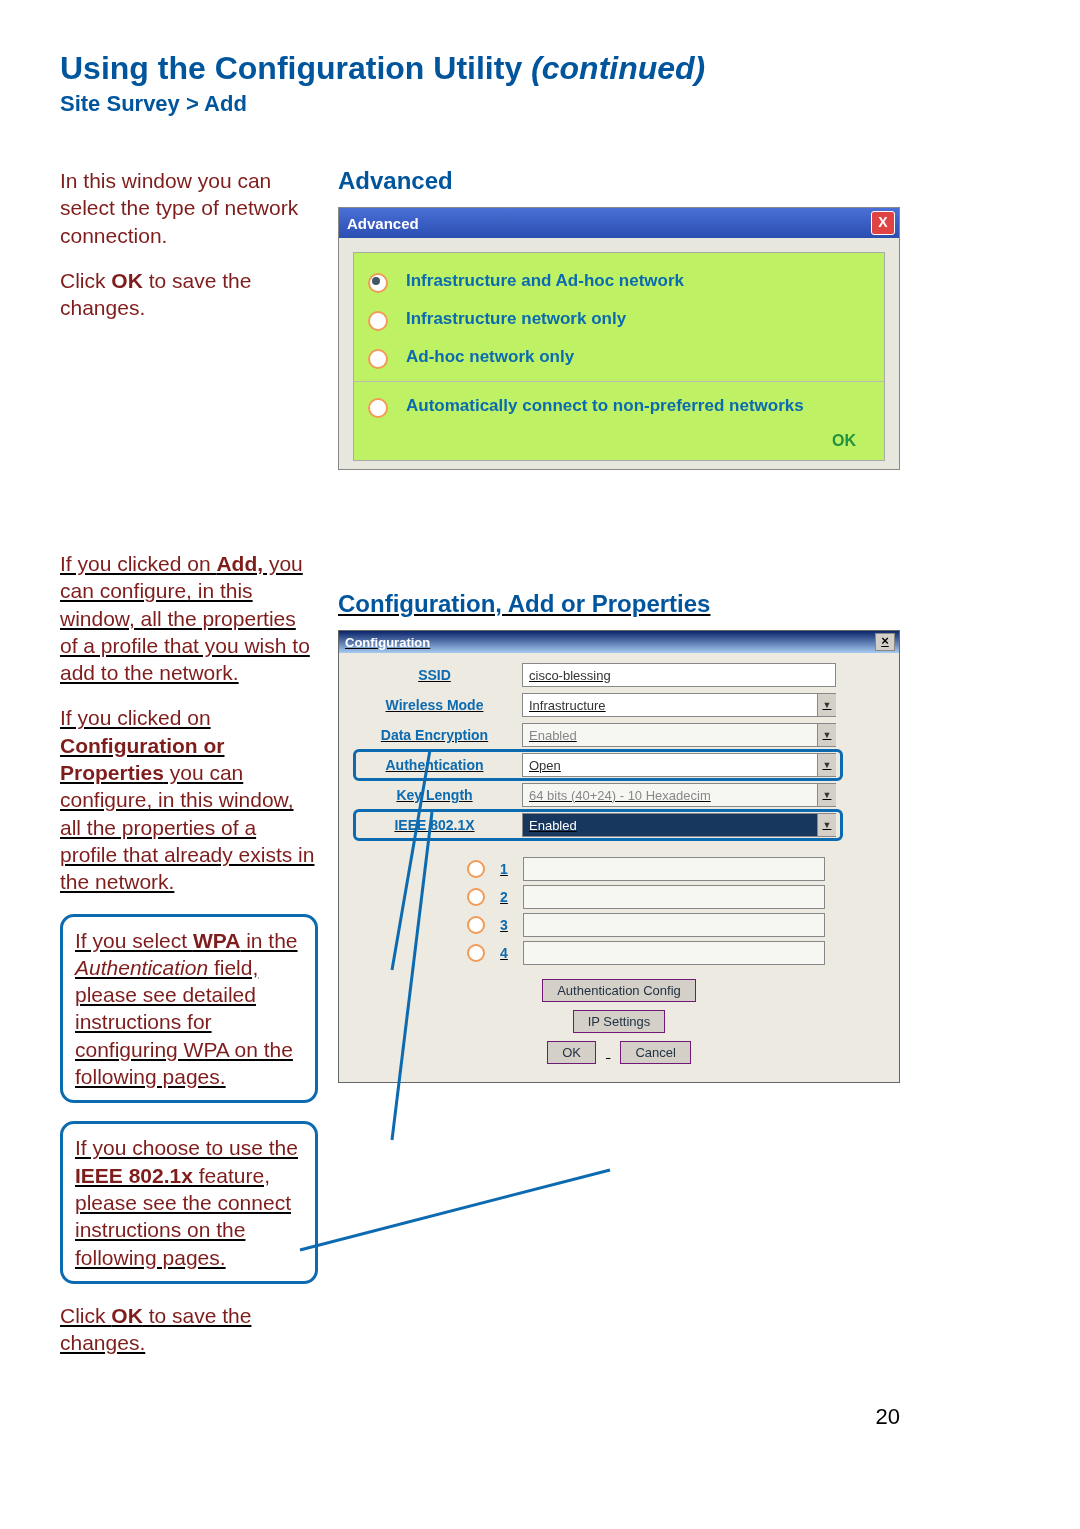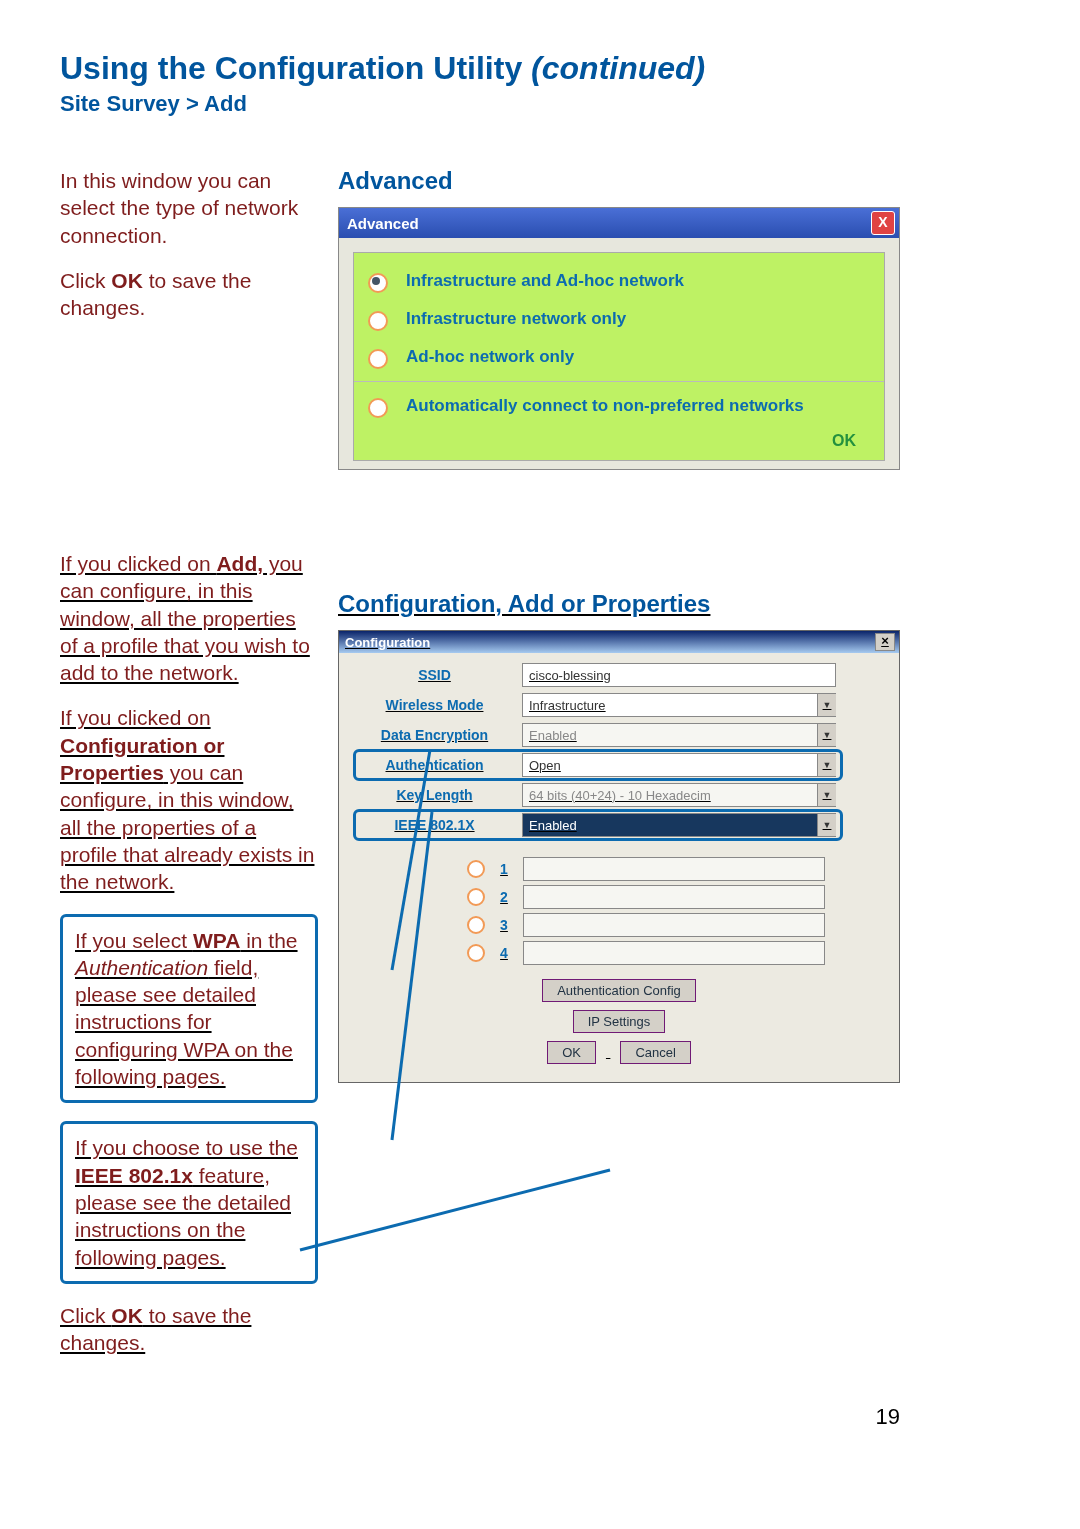--- a/index.html
+++ b/index.html
@@ -41,21 +41,21 @@
     width: 330px;
     font-size: 21px;
     line-height: 1.3;
     color: #7f1d1d;
   }
   .left-text p { margin: 0 0 18px 0; }
   .bold { font-weight: bold; }
   .ital { font-style: italic; }
   .callout {
     border: 3px solid #0c6bb0;
-    border-radius: 6px;
+    border-radius: 14px;
     padding: 10px 12px;
     margin-bottom: 18px;
     font-size: 21px;
     line-height: 1.3;
     background: #fff;
   }
 
   
   .win-adv {
     width: 560px;
@@ -239,21 +239,21 @@
     <p>
       <span>If you clicked on </span><span class="bold">Add,</span><span> you can configure, in this window, all the properties of a profile that you wish to add to the network.</span>
     </p>
     <p>
       <span>If you clicked on </span><span class="bold">Configuration or Properties</span><span> you can configure, in this window, all the properties of a profile that already exists in the network.</span>
     </p>
     <div class="callout">
       <span>If you select </span><span class="bold">WPA</span><span> in the </span><span class="ital">Authentication</span><span> field, please see detailed instructions for configuring WPA on the following pages.</span>
     </div>
     <div class="callout">
-      <span>If you choose to use the </span><span class="bold">IEEE 802.1x</span><span> feature, please see the detailed instructions on the following pages.</span>
+      <span>If you choose to use the </span><span class="bold">IEEE 802.1x</span><span> feature, please see the connect instructions on the following pages.</span>
     </div>
     <p>
       <span>Click </span><span class="bold">OK</span><span> to save the changes.</span>
     </p>
   </div>
 
   <div style="flex:1">
     <div class="section-heading" style="margin-top:40px">Configuration, Add or Properties</div>
     <div class="win-cfg">
       <div class="titlebar2">
@@ -335,13 +335,13 @@
     </div>
   </div>
 
   <svg class="connector" style="left:0;top:0;" width="960" height="820">
     <line x1="332" y1="420" x2="370" y2="200" stroke="#0c6bb0" stroke-width="3"></line>
     <line x1="332" y1="590" x2="372" y2="262" stroke="#0c6bb0" stroke-width="3"></line>
     <line x1="240" y1="700" x2="550" y2="620" stroke="#0c6bb0" stroke-width="3"></line>
   </svg>
 </div>
 
-<div class="page-num">19</div>
+<div class="page-num">20</div>
 
 </body></html>

